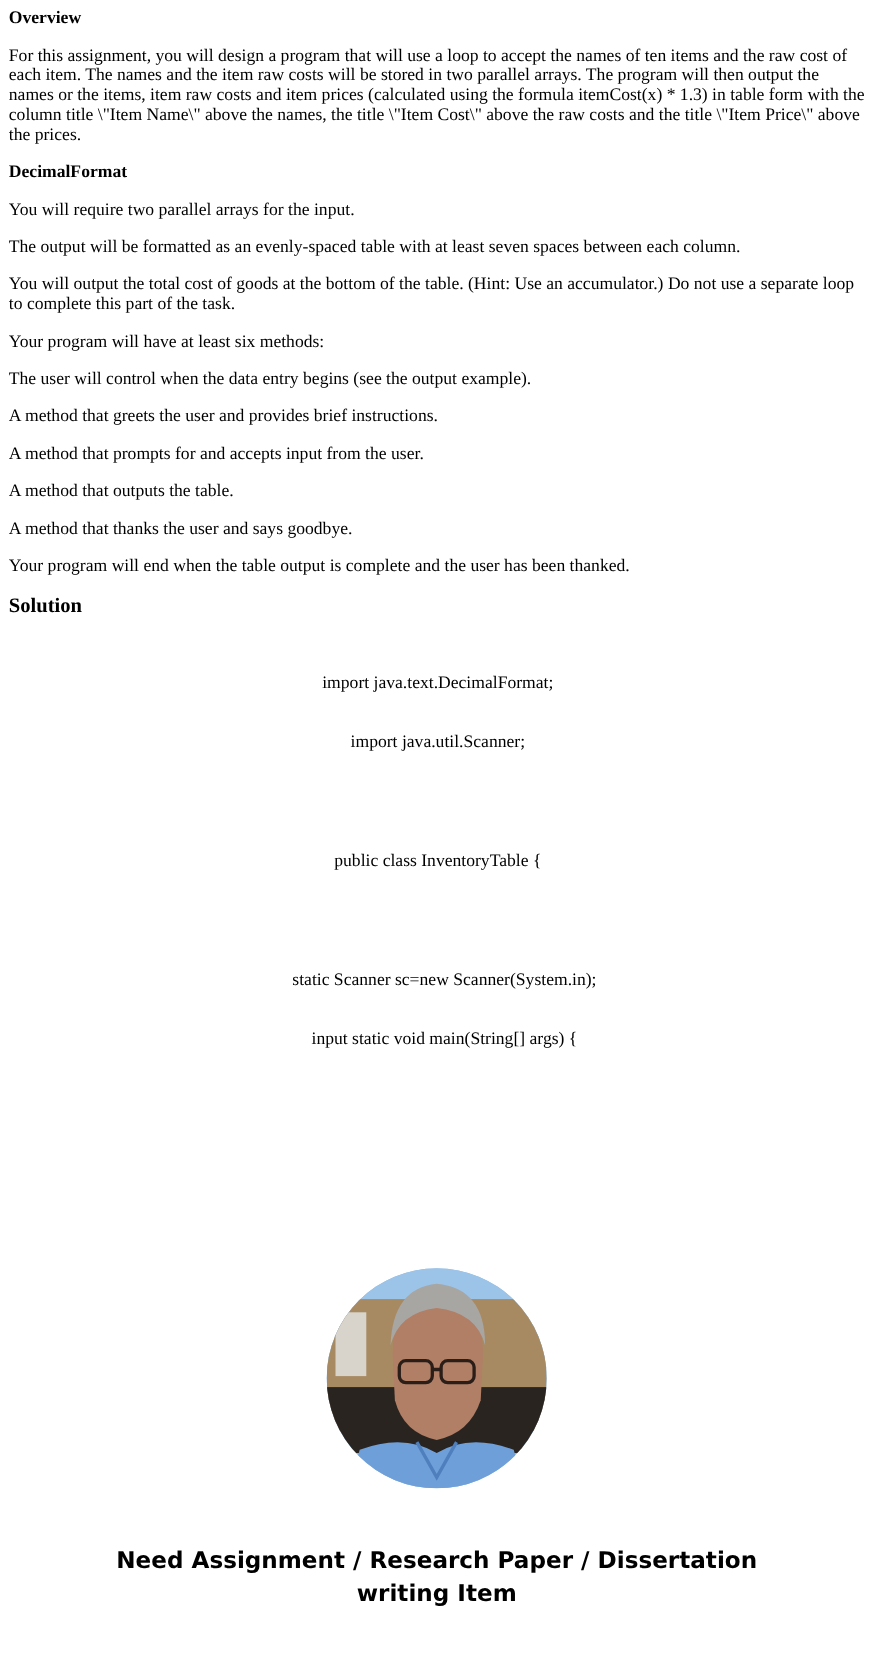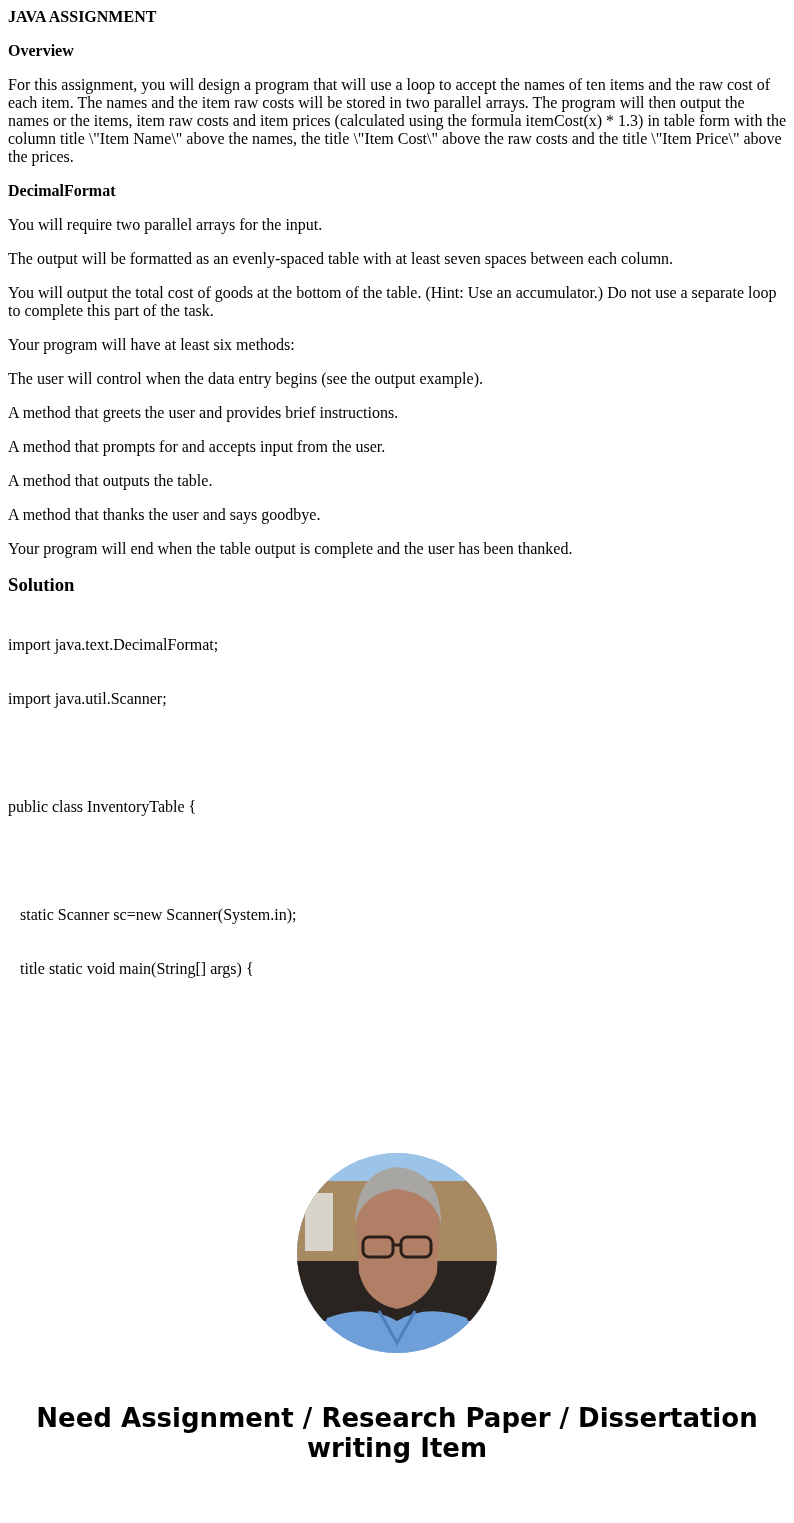--- a/index.html
+++ b/index.html
@@ -20,56 +20,56 @@
       width: 780px;
       height: 1114px;
       overflow: hidden;
     }
     p { margin: 0 0 16px 0; }
     .bold { font-weight: bold; }
     h3.solution {
       font-size: 18.7px;
       line-height: 22px;
       font-weight: bold;
-      margin: 0 0 4px 0;
+      margin: 0 0 14px 0;
     }
     .code {
       white-space: pre;
       margin: 0;
+      text-align: center;
     }
     .code .line { display: block; height: 18px; }
     .avatar {
       position: absolute;
       left: 297px;
       top: 1153px;
       width: 200px;
       height: 200px;
       border-radius: 50%;
       overflow: hidden;
       background: #8fb8e0;
     }
     .footer {
       position: absolute;
       left: 0;
       top: 1403px;
       width: 794px;
       text-align: center;
       font-family: "DejaVu Sans", sans-serif;
       font-weight: bold;
-      font-size: 26px;
+      font-size: 21px;
       line-height: 30px;
       color: #000;
     }
     .footer span { display: block; }
   </style>
 </head>
 <body>
 
 <div class="content">
-  <p class="bold">JAVA ASSIGNMENT</p>
   <p class="bold">Overview</p>
   <p>For this assignment, you will design a program that will use a loop to accept the names of ten items and the raw cost of each item. The names and the item raw costs will be stored in two parallel arrays. The program will then output the names or the items, item raw costs and item prices (calculated using the formula itemCost(x) * 1.3) in table form with the column title \"Item Name\" above the names, the title \"Item Cost\" above the raw costs and the title \"Item Price\" above the prices.</p>
   <p class="bold">DecimalFormat</p>
   <p>You will require two parallel arrays for the input.</p>
   <p>The output will be formatted as an evenly-spaced table with at least seven spaces between each column.</p>
   <p>You will output the total cost of goods at the bottom of the table. (Hint: Use an accumulator.) Do not use a separate loop to complete this part of the task.</p>
   <p>Your program will have at least six methods:</p>
   <p>The user will control when the data entry begins (see the output example).</p>
   <p>A method that greets the user and provides brief instructions.</p>
   <p>A method that prompts for and accepts input from the user.</p>
@@ -77,21 +77,21 @@
   <p>A method that thanks the user and says goodbye.</p>
   <p>Your program will end when the table output is complete and the user has been thanked.</p>
   <h3 class="solution">Solution</h3>
   <div class="code">
     <span class="line">import java.text.DecimalFormat;</span>
     <span class="line">import java.util.Scanner;</span>
     <span class="line"></span>
     <span class="line">public class InventoryTable {</span>
     <span class="line"></span>
     <span class="line">   static Scanner sc=new Scanner(System.in);</span>
-    <span class="line">   title static void main(String[] args) {</span>
+    <span class="line">   input static void main(String[] args) {</span>
     
     
     
     
     
     
     
     
     
     

